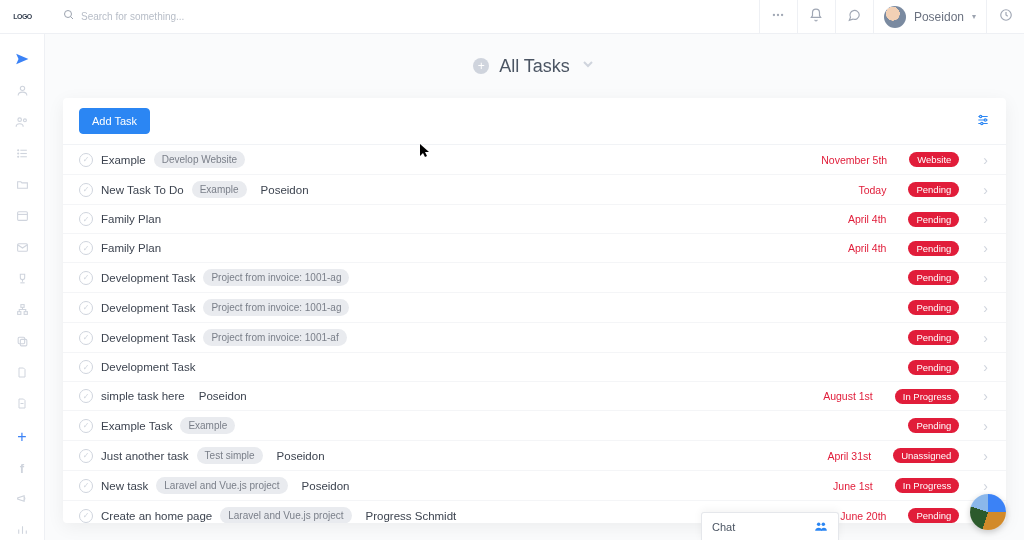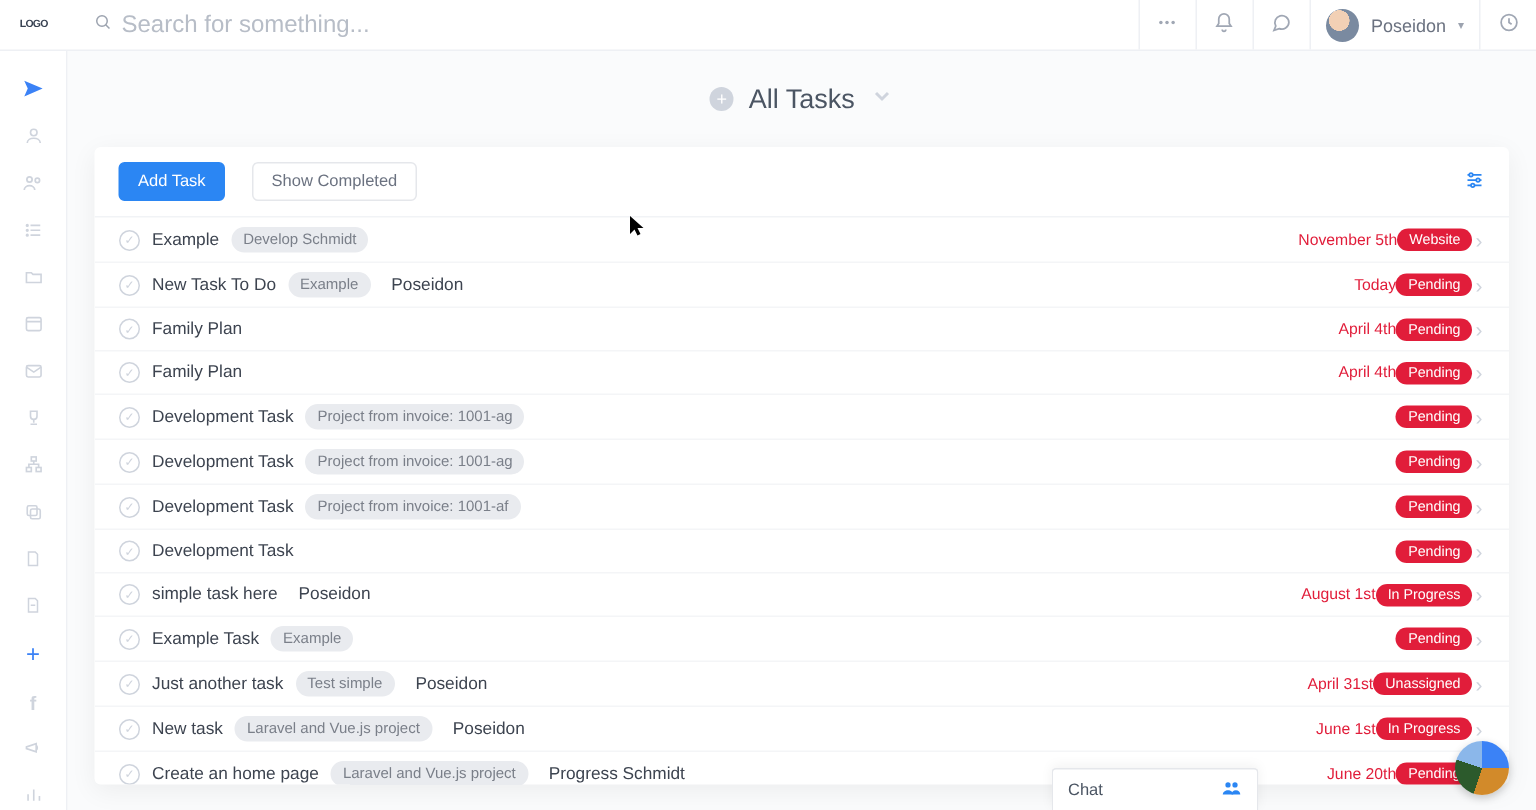--- a/index.html
+++ b/index.html
@@ -39,21 +39,21 @@
     flex: 1;
     display: flex;
     align-items: center;
     gap: 6px;
     padding-left: 18px;
     color: #9ca3af;
   }
   .search-input {
     border: none;
     outline: none;
-    font-size: 16px;
+    font-size: 10px;
     color: #a16207;
     width: 260px;
     background: transparent;
   }
   .search-input::placeholder { color: #b7bdc7; }
   .top-actions {
     display: flex;
     align-items: stretch;
     height: 100%;
   }
@@ -189,21 +189,21 @@
     font-size: 10px;
   }
   .assignee {
     color: #3d4450;
     margin-left: 6px;
   }
   .row-right {
     margin-left: auto;
     display: flex;
     align-items: center;
-    gap: 0;
+    gap: 22px;
   }
   .due {
     color: #e11d3a;
     font-size: 10.5px;
   }
   .status {
     background: #e11d3a;
     color: #fff;
     border-radius: 10px;
     padding: 2px 8px;
@@ -412,39 +412,38 @@
     <span style="color:#cfd4dd;">
       <svg width="16" height="16" viewBox="0 0 24 24" fill="none" stroke="currentColor" stroke-width="3">
           <polyline points="6 9 12 15 18 9"></polyline>
         </svg>
     </span>
   </div>
 
   <div class="card">
     <div class="card-toolbar">
       <button class="btn btn-primary">Add Task</button>
-      <button class="btn">Show Completed</button>
       <div class="tb-spacer"></div>
       <span class="filter-icon">
         <svg width="14" height="14" viewBox="0 0 24 24" fill="none" stroke="currentColor" stroke-width="2">
             <line x1="4" y1="6" x2="20" y2="6"></line>
             <line x1="4" y1="12" x2="20" y2="12"></line>
             <line x1="4" y1="18" x2="20" y2="18"></line>
             <circle cx="8" cy="6" r="2" fill="#fff"></circle>
             <circle cx="16" cy="12" r="2" fill="#fff"></circle>
             <circle cx="10" cy="18" r="2" fill="#fff"></circle>
           </svg>
       </span>
     </div>
 
     <div class="list-scroll" id="task-list">
         <div class="row">
           <span class="check-circle">✓</span>
           <span class="task-title">Example</span>
-          <span class="pill">Develop Schmidt</span>
+          <span class="pill">Develop Website</span>
           <span class="row-right">
             <span class="due">November 5th</span>
             <span class="status">Website</span>
             <span class="chev">›</span>
           </span>
         </div>
         <div class="row">
           <span class="check-circle">✓</span>
           <span class="task-title">New Task To Do</span>
           <span class="pill">Example</span>

